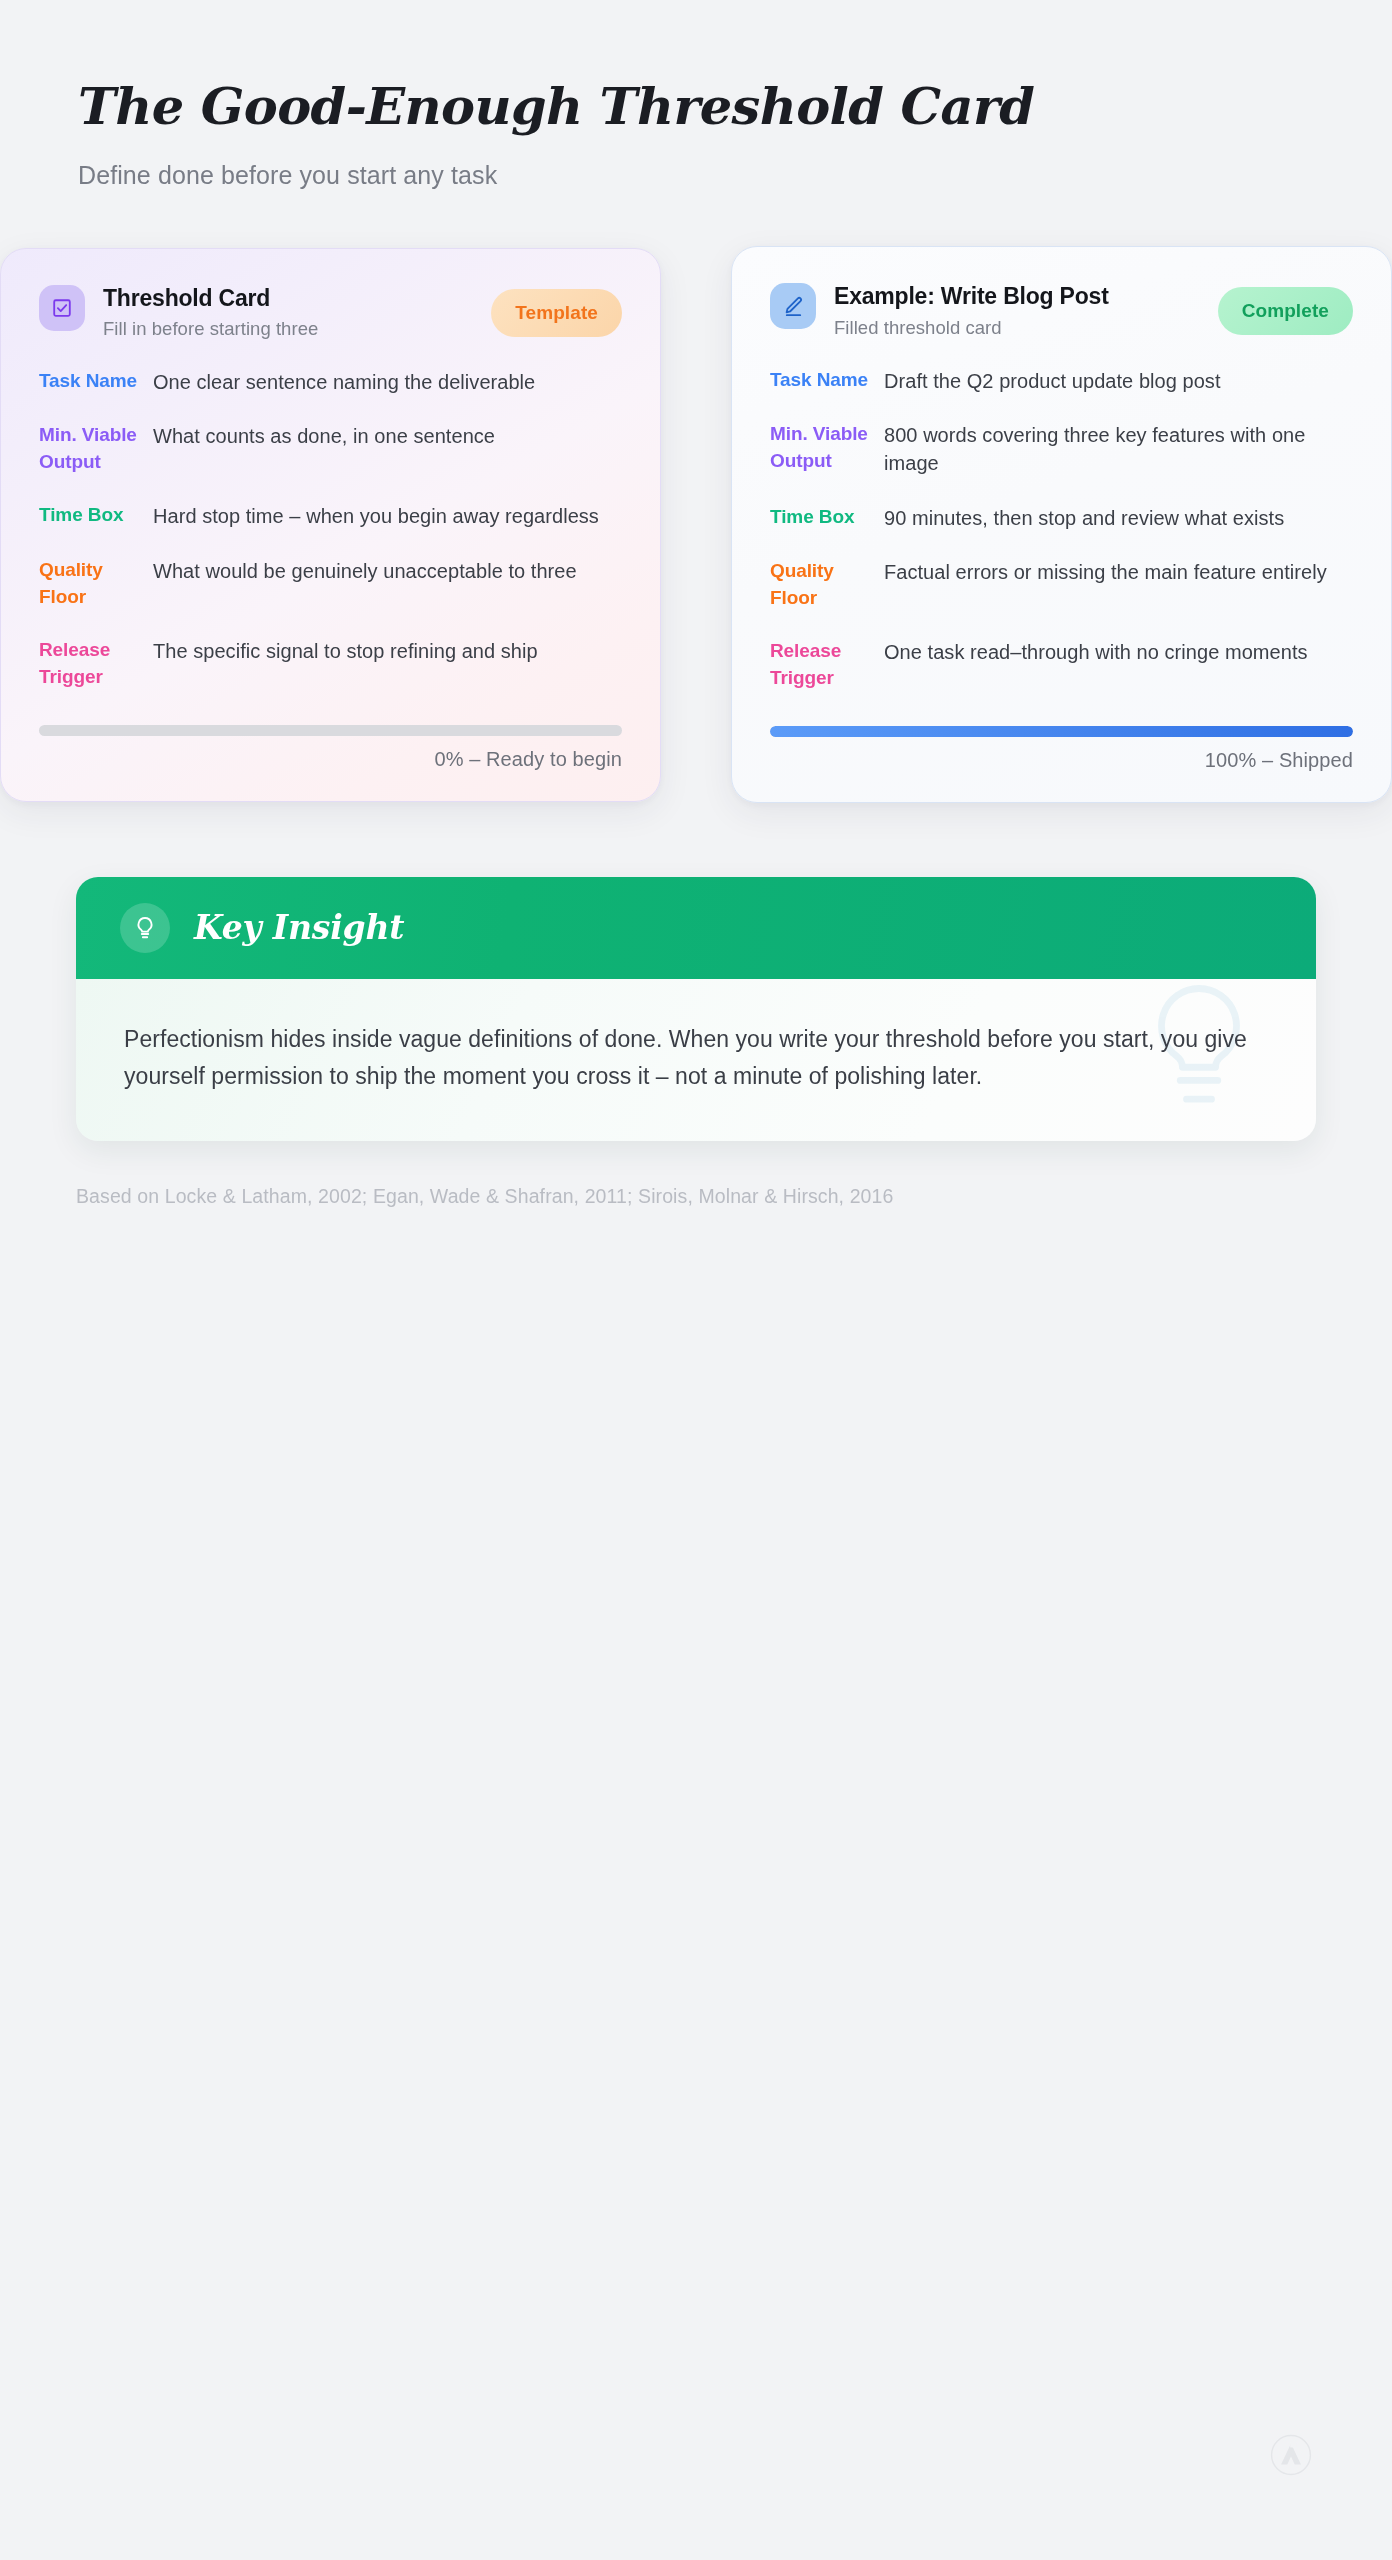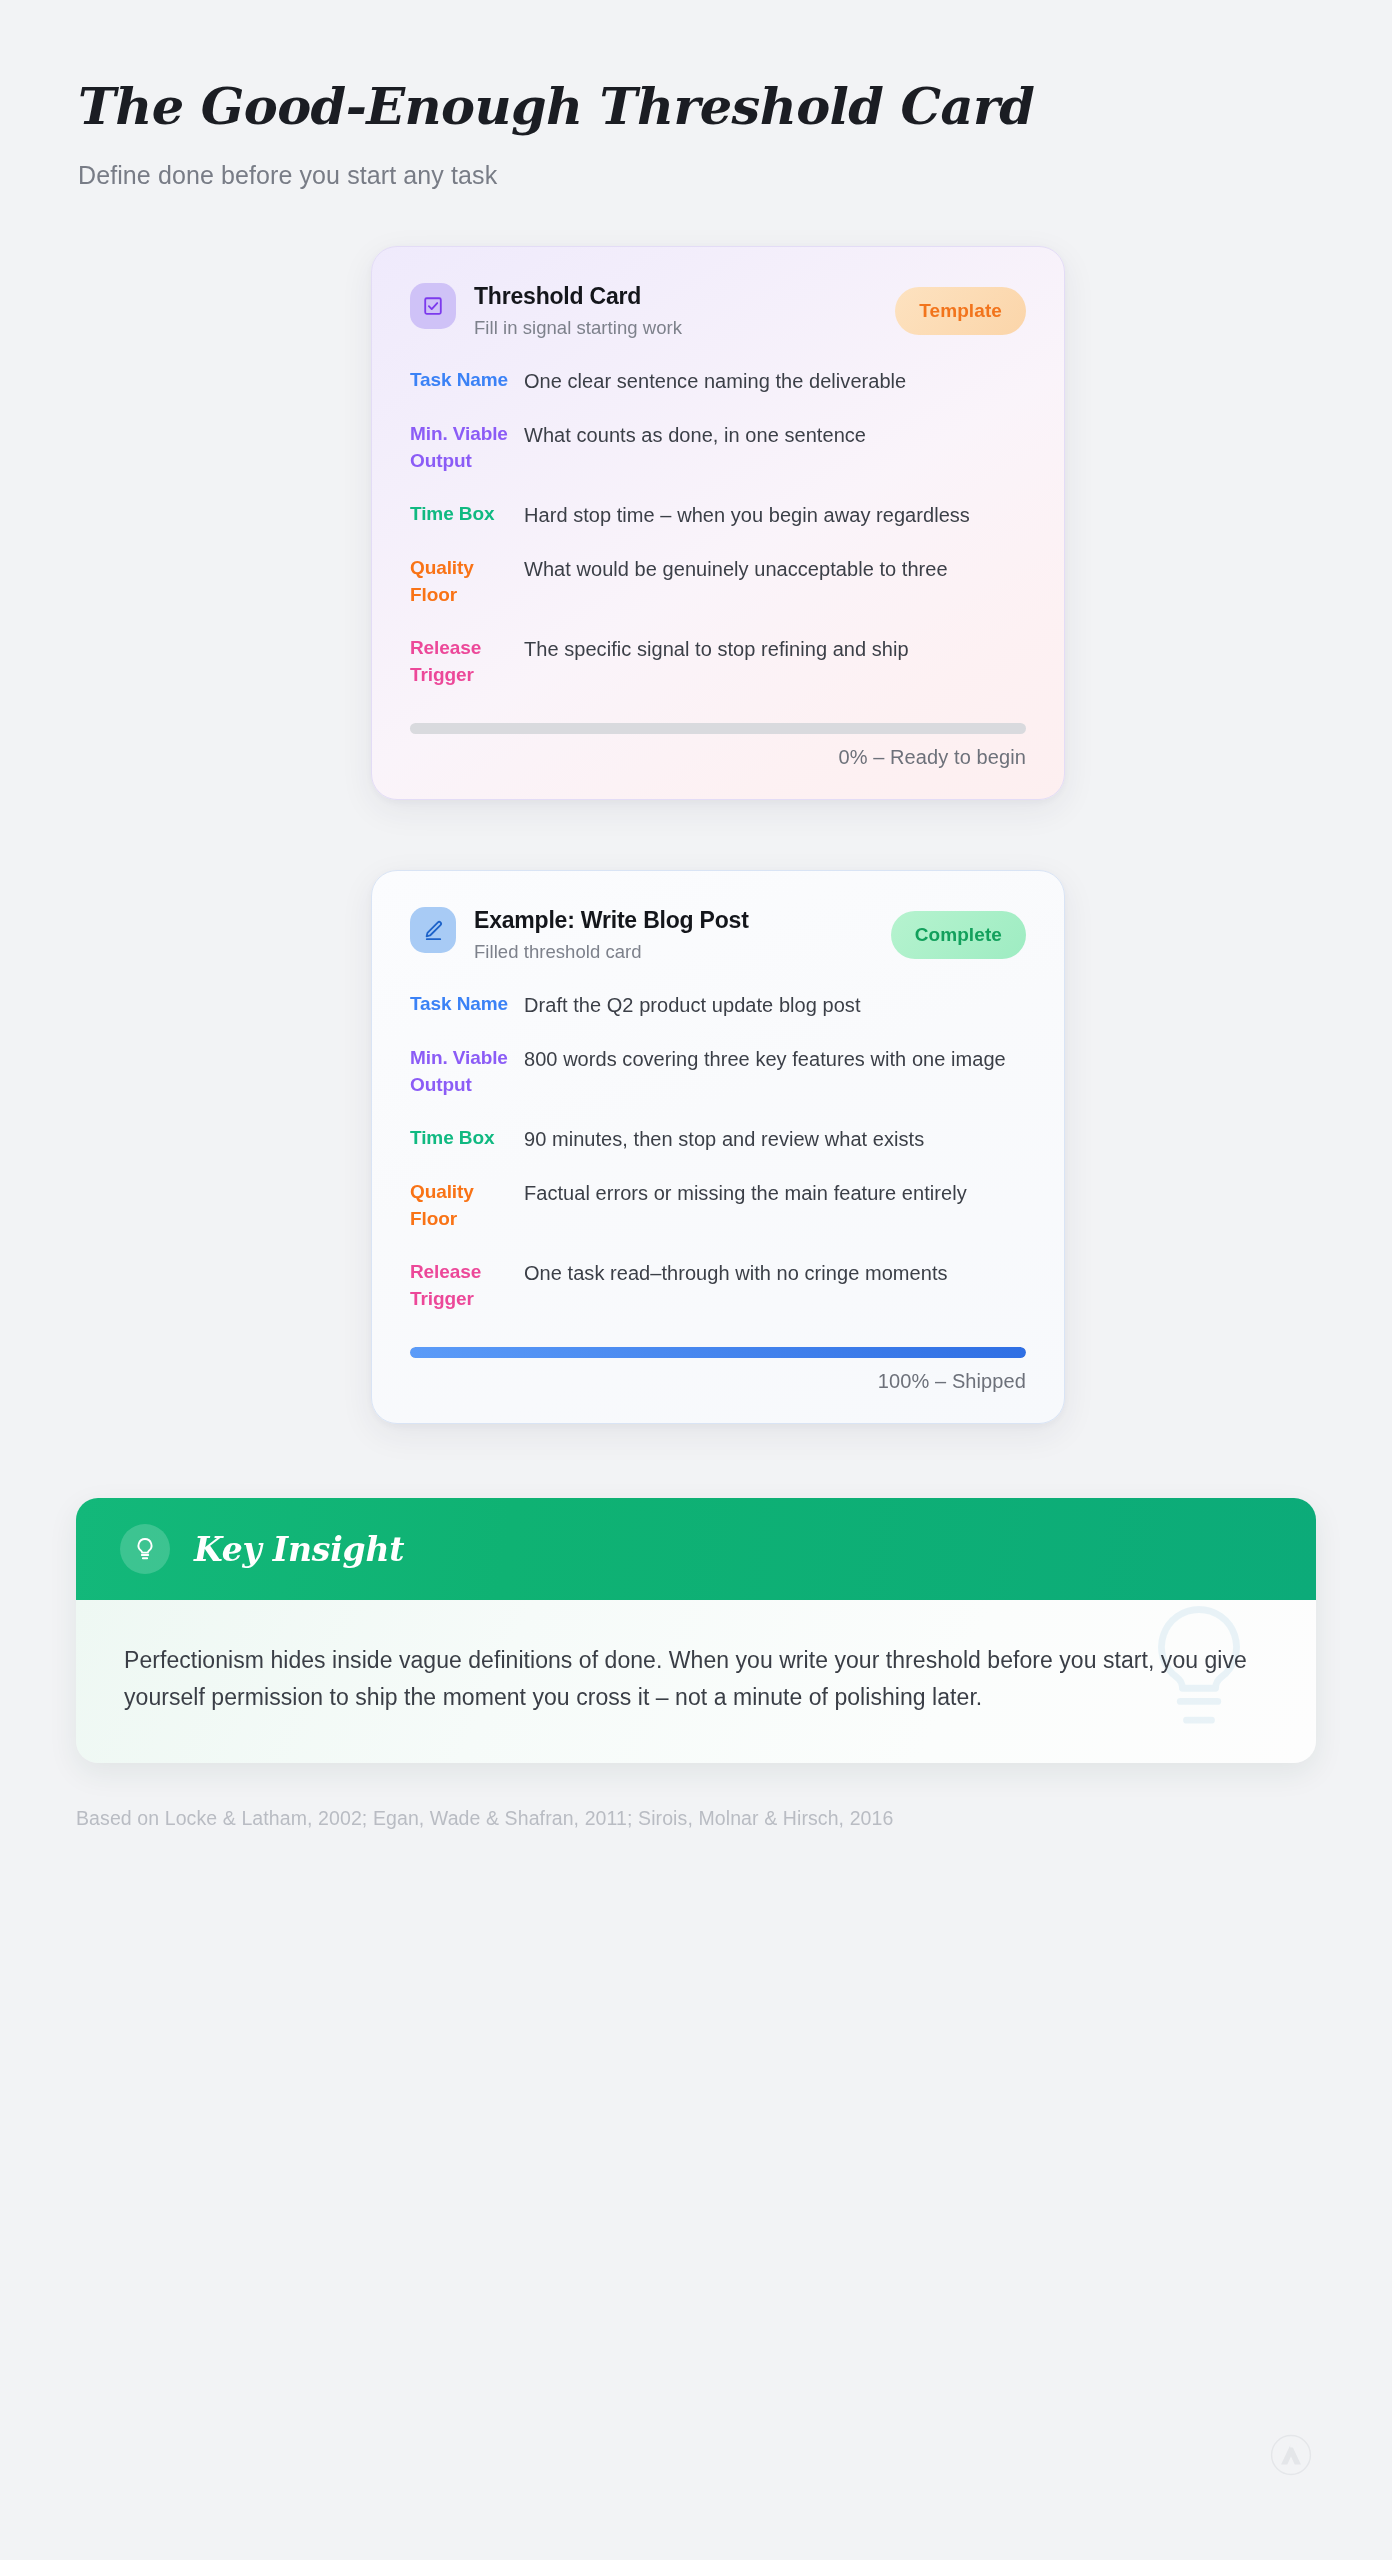--- a/index.html
+++ b/index.html
@@ -28,21 +28,21 @@
   }
   .hdr .sub {
     margin-top:26px;
     font-size:25px;
     color:#7b7f८a;
     color:#787c86;
     letter-spacing:0.1px;
   }
 
   
-  .cards { margin-top:56px; display:flex; flex-direction:column; align-items:center; gap:70px;margin-left:44px; }
+  .cards { margin-top:56px; display:flex; flex-direction:row; align-items:center; gap:70px; }
 
   .card {
     width:694px;
     border-radius:26px;
     padding:34px 38px 30px 38px;
     position:relative;
     box-shadow:0 10px 34px rgba(40,40,70,.07), 0 2px 7px rgba(40,40,70,.04);
   }
   .card--template {
     background:linear-gradient(150deg,#efeafc 0%, #f3eefb 22%, #faf4fa 55%, #fdf1f3 80%, #fdeff0 100%);
@@ -182,21 +182,21 @@
     <div class="card card--template">
       <div class="card-head">
         <div class="card-ico ico--purple">
           <svg width="22" height="22" viewBox="0 0 24 24" fill="none" stroke="#7c3aed" stroke-width="2" stroke-linecap="round" stroke-linejoin="round">
             <rect x="3.5" y="3.5" width="17" height="17" rx="1.6"></rect>
             <polyline points="7.5,12.2 10.6,15.3 16.6,8.8"></polyline>
           </svg>
         </div>
         <div class="card-head-txt">
           <div class="card-title">Threshold Card</div>
-          <div class="card-sub">Fill in signal starting work</div>
+          <div class="card-sub">Fill in before starting three</div>
         </div>
         <div class="badge badge--template">Template</div>
       </div>
 
       <div class="fields">
         <div class="frow">
           <div class="flabel c-blue">Task Name</div>
           <div class="fval">One clear sentence naming the deliverable</div>
         </div>
         <div class="frow">

